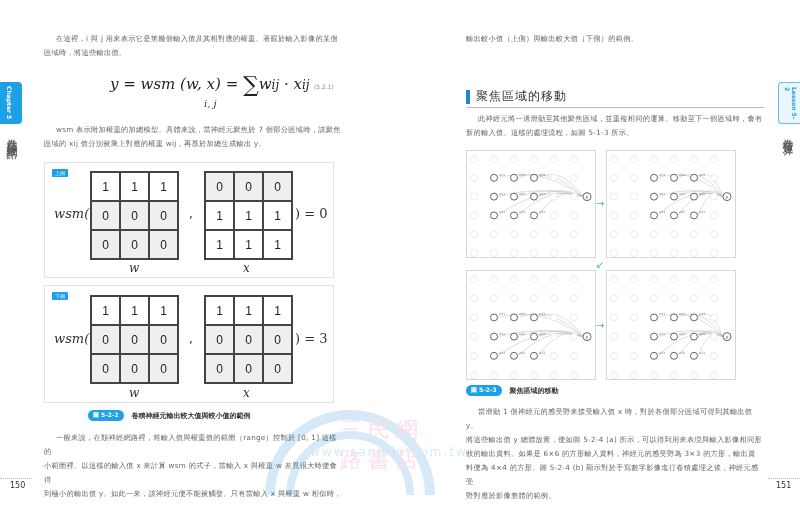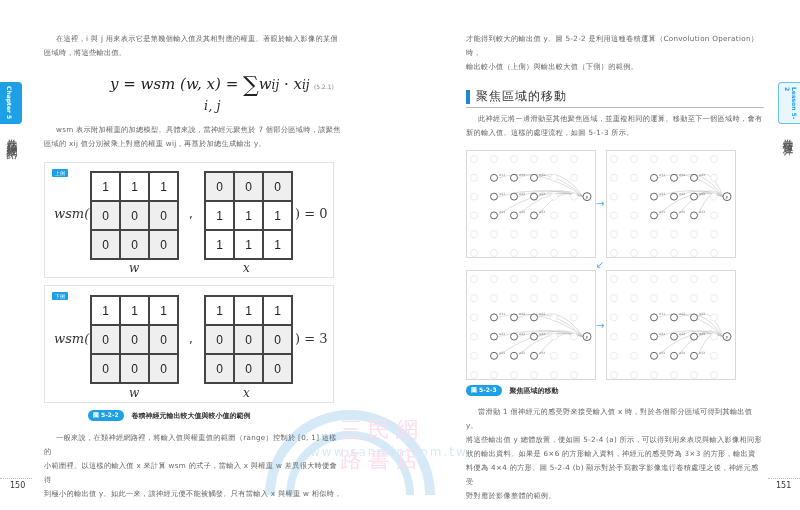--- a/index.html
+++ b/index.html
@@ -17,21 +17,21 @@
   .chapter-title { position: absolute; left: 6px; top: 130px; width: 12px; writing-mode: vertical-rl; font-size: 11px; color: #555; letter-spacing: 2px; }
 
   .lesson-tab { position: absolute; right: 0; top: 82px; width: 22px; height: 42px; background: #eaf6fd; border: 1px solid #6bc0ea; border-right: none; border-radius: 4px 0 0 4px; }
   .lesson-tab span { position: absolute; left: 5px; top: 4px; writing-mode: vertical-rl; font-size: 6px; color: #1ea0e6; font-weight: bold; }
   .lesson-title { position: absolute; right: 6px; top: 130px; width: 12px; writing-mode: vertical-rl; font-size: 11px; color: #555; letter-spacing: 2px; }
 
   .formula { position: absolute; left: 110px; top: 72px; font-family: "DejaVu Serif", serif; font-style: italic; font-size: 15px; color: #222; }
   .formula .sum { font-style: normal; font-size: 22px; vertical-align: middle; }
   .formula .sub { font-size: 12px; }
   .formula-num { position: absolute; left: 314px; top: 83px; font-size: 6px; color: #888; }
-  .formula-idx { position: absolute; left: 204px; top: 98px; font-family: "DejaVu Serif", serif; font-style: italic; font-size: 13px; color: #333; }
+  .formula-idx { position: absolute; left: 204px; top: 98px; font-family: "DejaVu Serif", serif; font-style: italic; font-size: 10px; color: #333; }
 
   .figbox { position: absolute; left: 44px; width: 290px; border: 1px solid #e2e2e2; background: #fff; }
   .figtag { position: absolute; left: 7px; top: 6px; background: #1ea0e6; color: #fff; font-size: 5px; padding: 1px 3px; border-radius: 1px; }
   .grid { position: absolute; display: grid; grid-template-columns: repeat(3, 29px); grid-template-rows: repeat(3, 29px); border: 1px solid #444; }
   .cell { border: 0.5px solid #444; font-size: 12px; color: #222; display: flex; align-items: center; justify-content: center; font-family: "Liberation Sans", sans-serif; }
   .cell.shade { background: #efefef; }
   .wsm-label { position: absolute; font-family: "DejaVu Serif", serif; font-style: italic; font-size: 13px; color: #333; }
   .comma { position: absolute; font-size: 12px; color: #333; }
   .result { position: absolute; font-family: "DejaVu Serif", serif; font-size: 13px; color: #333; }
   .gridlabel { position: absolute; font-family: "DejaVu Serif", serif; font-style: italic; font-size: 12px; color: #333; }
@@ -157,21 +157,20 @@
 </div>
 
 <div class="page page-right">
   <div class="lesson-tab">
     <span>Lesson 5-2</span>
   </div>
   <div class="lesson-title">卷積運算</div>
 </div>
 
 <div class="para" style="left:466px; top:32px; width:300px;">
-  <div>才能得到較大的輸出值 y。圖 5-2-2 是利用這種卷積運算（Convolution Operation）時，</div>
   <div>輸出較小值（上側）與輸出較大值（下側）的範例。</div>
 </div>
 
 <div class="section-head">
   <div class="bar"></div>
   <div class="title">聚焦區域的移動</div>
 </div>
 
 <div class="para" style="left:466px; top:112px; width:300px;">
   <div style="text-indent:12px;">此神經元將一邊滑動至其他聚焦區域，並重複相同的運算。移動至下一個區域時，會有</div>

